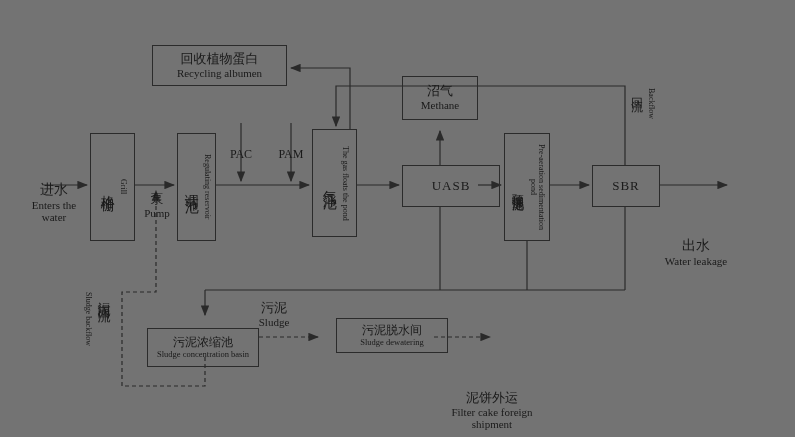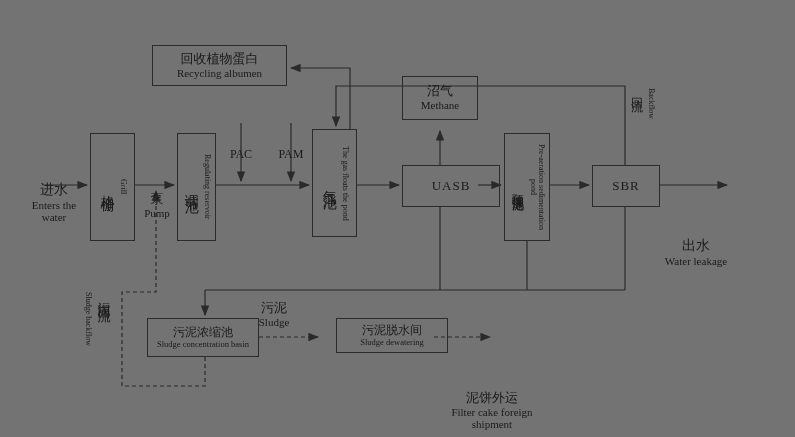--- a/index.html
+++ b/index.html
@@ -149,21 +149,21 @@
   <div class="label" style="left:246px;top:256px;width:56px">
     <div class="zh">污泥</div>
     <div class="en">Sludge</div>
   </div>
 
   <div class="vlabel" style="left:84px;top:292px;height:100px">
     <span class="en-v" style="max-height:100px">Sludge backflow</span>
     <span class="zh-v" style="font-size:13px;letter-spacing:2px">污泥回流</span>
   </div>
 
-  <div class="box hbox" style="left:147px;top:318px;width:112px;height:39px">
+  <div class="box hbox" style="left:147px;top:328px;width:112px;height:39px">
     <div class="zh" style="font-size:12px">污泥浓缩池</div>
     <div class="en" style="font-size:8.5px">Sludge concentration basin</div>
   </div>
 
   <div class="box hbox" style="left:336px;top:318px;width:112px;height:35px">
     <div class="zh" style="font-size:12px">污泥脱水间</div>
     <div class="en" style="font-size:8.5px">Sludge dewatering</div>
   </div>
 
   <div class="label" style="left:436px;top:346px;width:112px">

